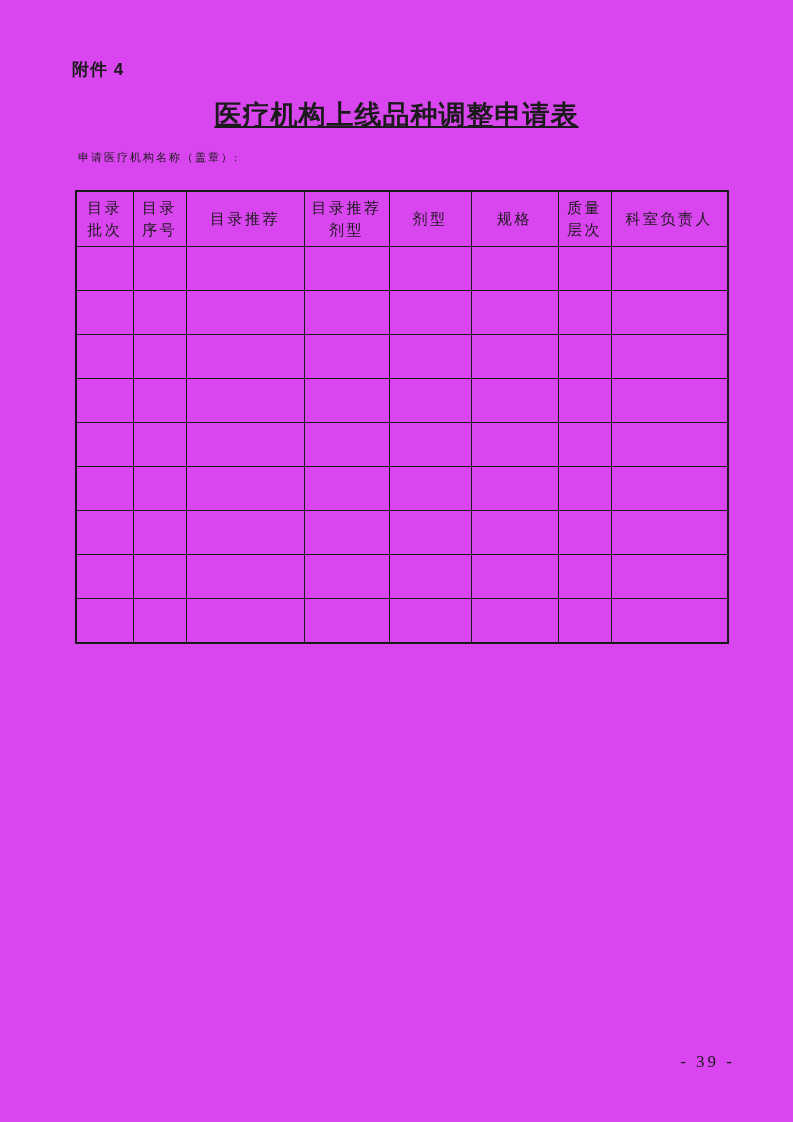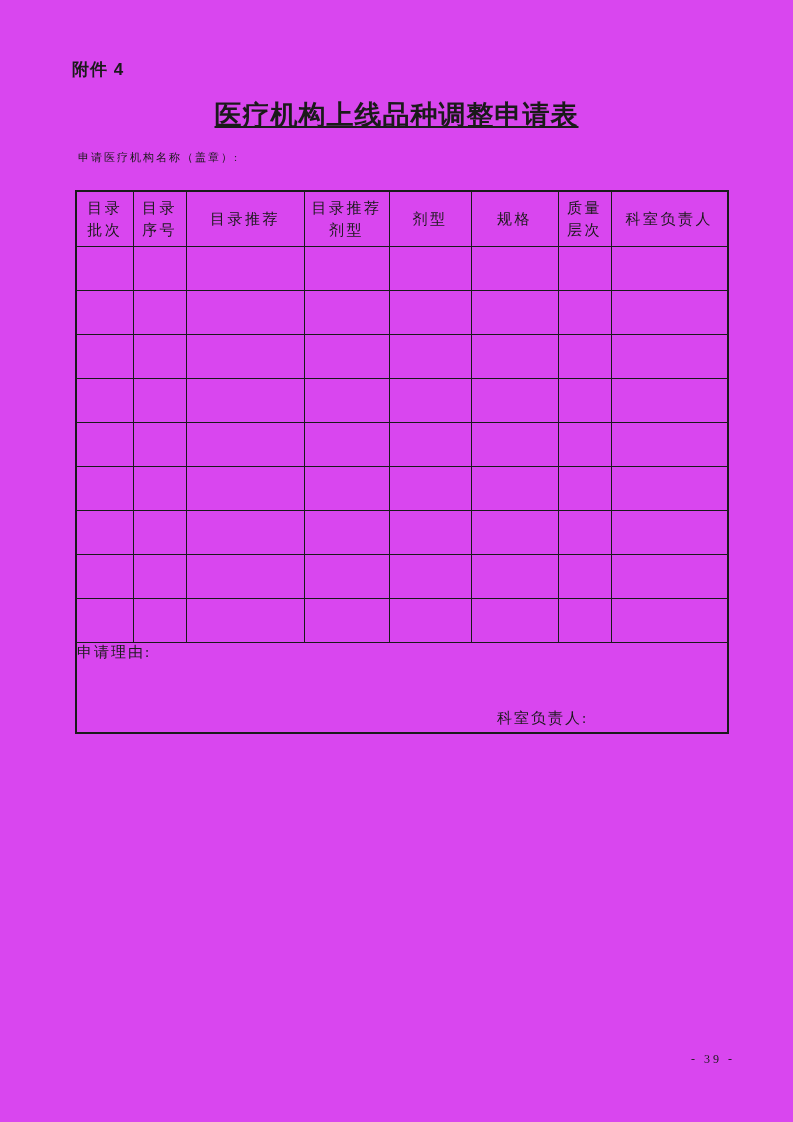--- a/index.html
+++ b/index.html
@@ -90,21 +90,21 @@
   .inst .day     { left: 634px; bottom: 10px; }
   .bureau .seal  { left: 248px; bottom: 12px; }
   .bureau .date  { left: 406px; bottom: 12px; }
   .bureau .year  { left: 523px; bottom: 12px; }
   .bureau .month { left: 584px; bottom: 12px; }
   .bureau .day   { left: 636px; bottom: 12px; }
   .page-number {
     position: absolute;
     right: 58px;
     top: 1052px;
-    font-size: 12px;
+    font-size: 17px;
     letter-spacing: 3px;
   }
 </style>
 </head>
 <body>
 
 <div class="page">
 
   <div class="attachment">附件 4</div>
 
@@ -225,24 +225,18 @@
           <td></td>
           <td></td>
           <td></td>
           <td></td>
           <td></td>
           <td></td>
           <td></td>
         </tr>
       </tbody>
     <tbody>
-      <tr>
-        <td class="section reason" colspan="8">
-          <div>申请理由:</div>
-          <span class="sig dept-head">科室负责人:</span>
-        </td>
-      </tr>
     </tbody>
   </table>
 
   <div class="page-number">- 39 -</div>
 
 </div>
 
 </body></html>

